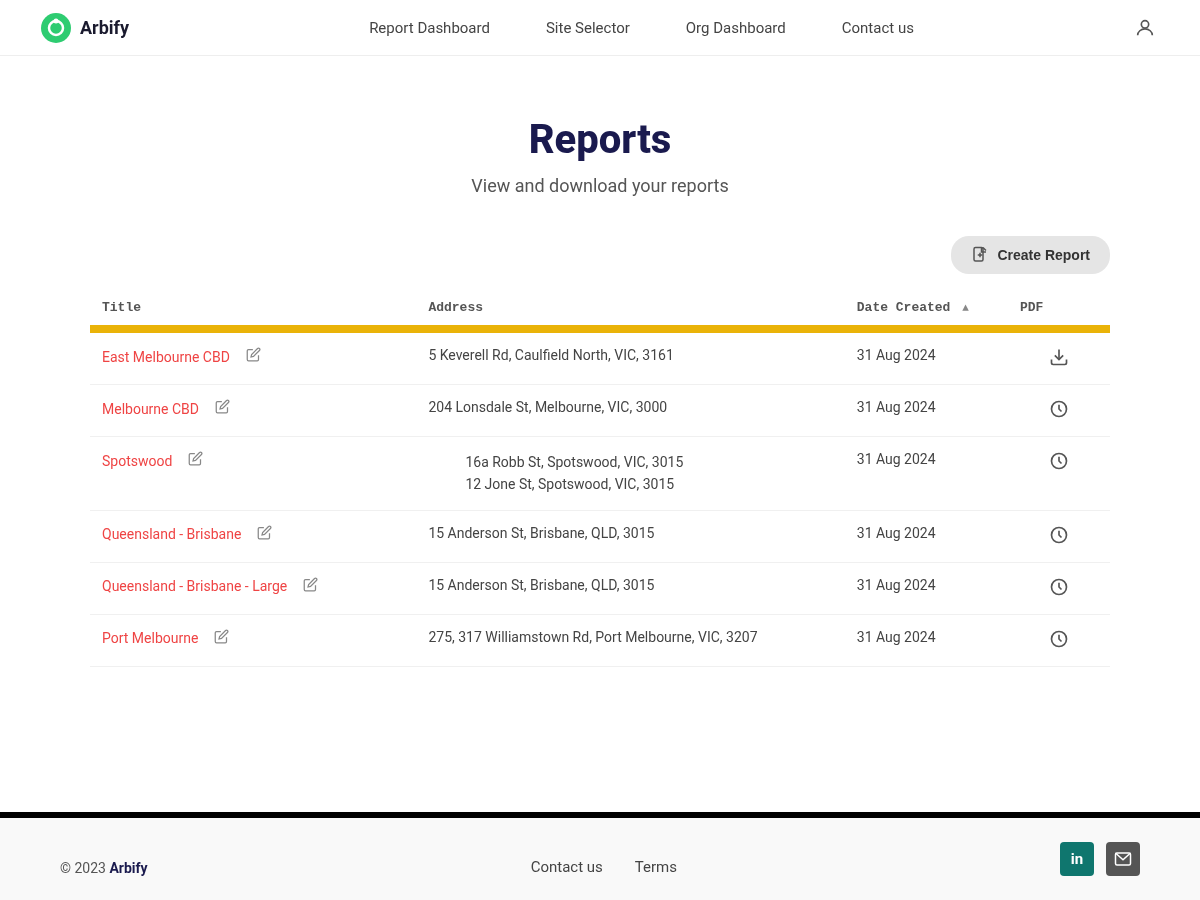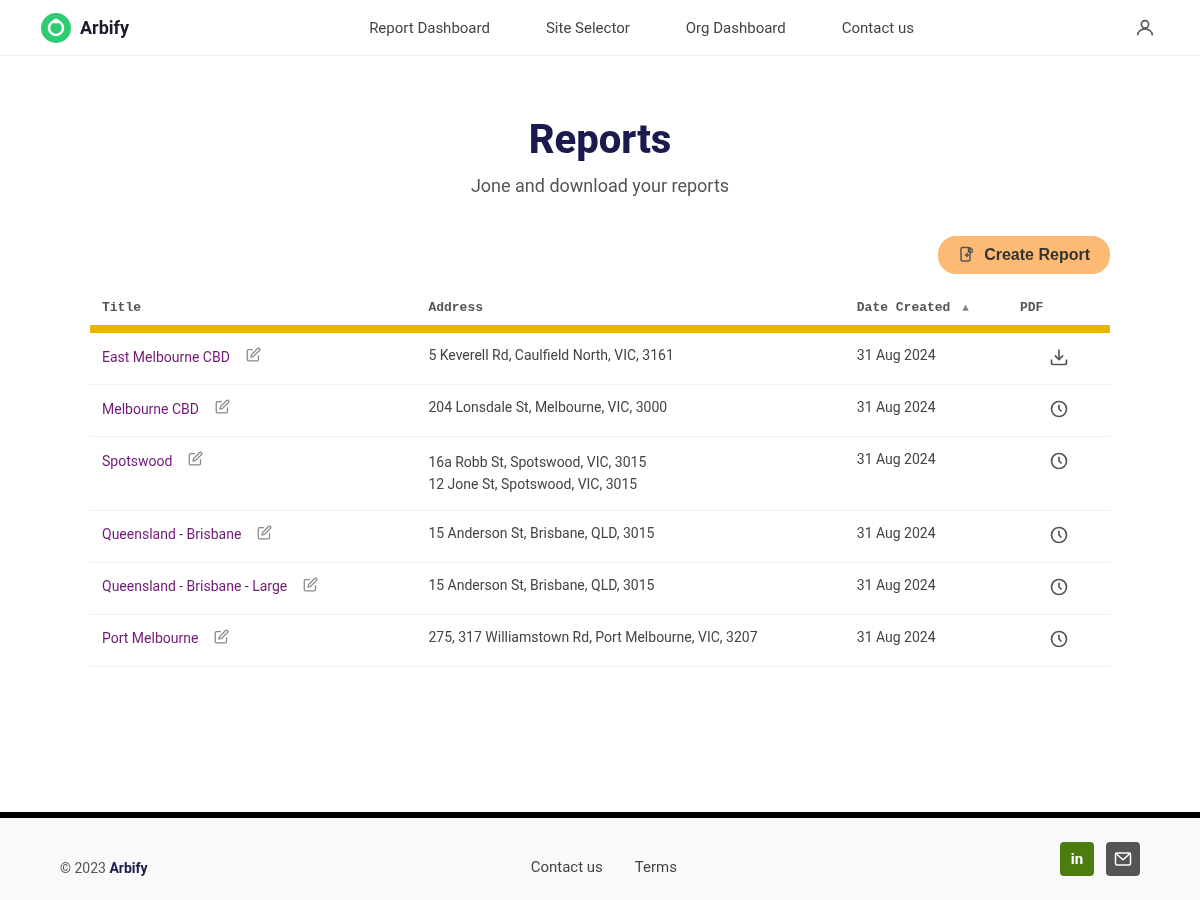--- a/index.html
+++ b/index.html
@@ -22,58 +22,58 @@
     .hero-title { font-size: 40px; font-weight: 800; color: #1a1a4e; margin-bottom: 12px; }
     .hero-subtitle { font-size: 18px; color: #555; }
 
     
     .main-content { max-width: 1100px; margin: 0 auto; width: 100%; padding: 0 40px; flex: 1; }
 
     
     .actions-bar { display: flex; justify-content: flex-end; margin-bottom: 16px; }
     .create-report-btn {
       display: flex; align-items: center; gap: 8px;
-      background: #fdba74; border: none; border-radius: 18px;
-      padding: 10px 20px; cursor: pointer; font-size: 16px; font-weight: 600; color: #333;
+      background: #e5e5e5; border: none; border-radius: 18px;
+      padding: 10px 20px; cursor: pointer; font-size: 14px; font-weight: 600; color: #333;
     }
 
     
     .report-table { width: 100%; border-collapse: collapse; }
     .report-table thead tr { border-bottom: 8px solid #eab308; font-family: Liberation Mono, monospace; }
     .report-table th {
       text-align: left; padding: 10px 12px; font-size: 13px; font-weight: 600; color: #555;
     }
     .col-title { width: 32%; }
     .col-address { width: 42%; }
     .col-date { width: 16%; }
     .col-pdf { width: 10%; text-align: center; }
     .sort-icon { display: inline-block; margin-left: 4px; font-size: 11px; color: #888; }
     .report-table tbody tr { border-bottom: 1px solid #f0f0f0; }
     .report-table td { padding: 14px 12px; font-size: 14px; color: #444; vertical-align: top; }
-    .report-link { color: #701a75; text-decoration: none; font-size: 14px; }
+    .report-link { color: #ef4444; text-decoration: none; font-size: 14px; }
     .edit-icon { color: #888; cursor: pointer; margin-left: 10px; font-size: 15px; display: inline-block; vertical-align: middle; }
     .title-cell { display: flex; align-items: center; gap: 6px; }
     .date-cell { color: #444; font-size: 14px; }
     .pdf-cell { text-align: center; }
     .pdf-icon { color: #555; cursor: pointer; font-size: 17px; display: inline-flex; align-items: center; justify-content: center; }
-    .address-multi { line-height: 1.6; }
+    .address-multi { line-height: 1.6; margin-left: 37px; }
 
     
     footer {
       background: #f9f9f9; border-top: 6px solid #000000;
       padding: 24px 60px; display: flex; align-items: flex-end; justify-content: space-between;
       margin-top: auto;
     }
     .footer-copy { font-size: 14px; color: #555; }
     .footer-copy strong { color: #1a1a4e; }
     .footer-links { display: flex; gap: 32px; }
     .footer-link { text-decoration: none; font-size: 15px; color: #444; }
     .footer-icons { display: flex; gap: 12px; }
     .footer-icon { width: 34px; height: 34px; border-radius: 4px; display: flex; align-items: center; justify-content: center; cursor: pointer; }
-    .footer-icon-linkedin { background: #4d7c0f; color: white; font-weight: 700; font-size: 15px; }
+    .footer-icon-linkedin { background: #0f766e; color: white; font-weight: 700; font-size: 15px; }
     .footer-icon-email { background: #555; color: white; font-size: 15px; }
   </style>
 </head>
 <body>
 
 <nav>
   <a class="nav-logo" href="#">
 
     <svg class="nav-logo-icon" viewBox="0 0 32 32">
       <circle cx="16" cy="16" r="15" fill="#2ecc71"></circle>
@@ -91,21 +91,21 @@
   <div class="nav-user">
     <svg width="22" height="22" viewBox="0 0 24 24" fill="none" stroke="#555" stroke-width="1.8">
       <circle cx="12" cy="8" r="4"></circle>
       <path d="M4 20c0-4 3.6-7 8-7s8 3 8 7"></path>
     </svg>
   </div>
 </nav>
 
 <div class="hero">
   <h1 class="hero-title">Reports</h1>
-  <p class="hero-subtitle">Jone and download your reports</p>
+  <p class="hero-subtitle">View and download your reports</p>
 </div>
 
 <div class="main-content">
   <div class="actions-bar">
     <button class="create-report-btn">
 
       <svg width="18" height="18" viewBox="0 0 24 24" fill="none" stroke="#555" stroke-width="2">
         <rect x="4" y="2" width="12" height="18" rx="2" ry="2"></rect>
         <line x1="9" y1="12" x2="15" y2="12"></line>
         <line x1="12" y1="9" x2="12" y2="15"></line>

